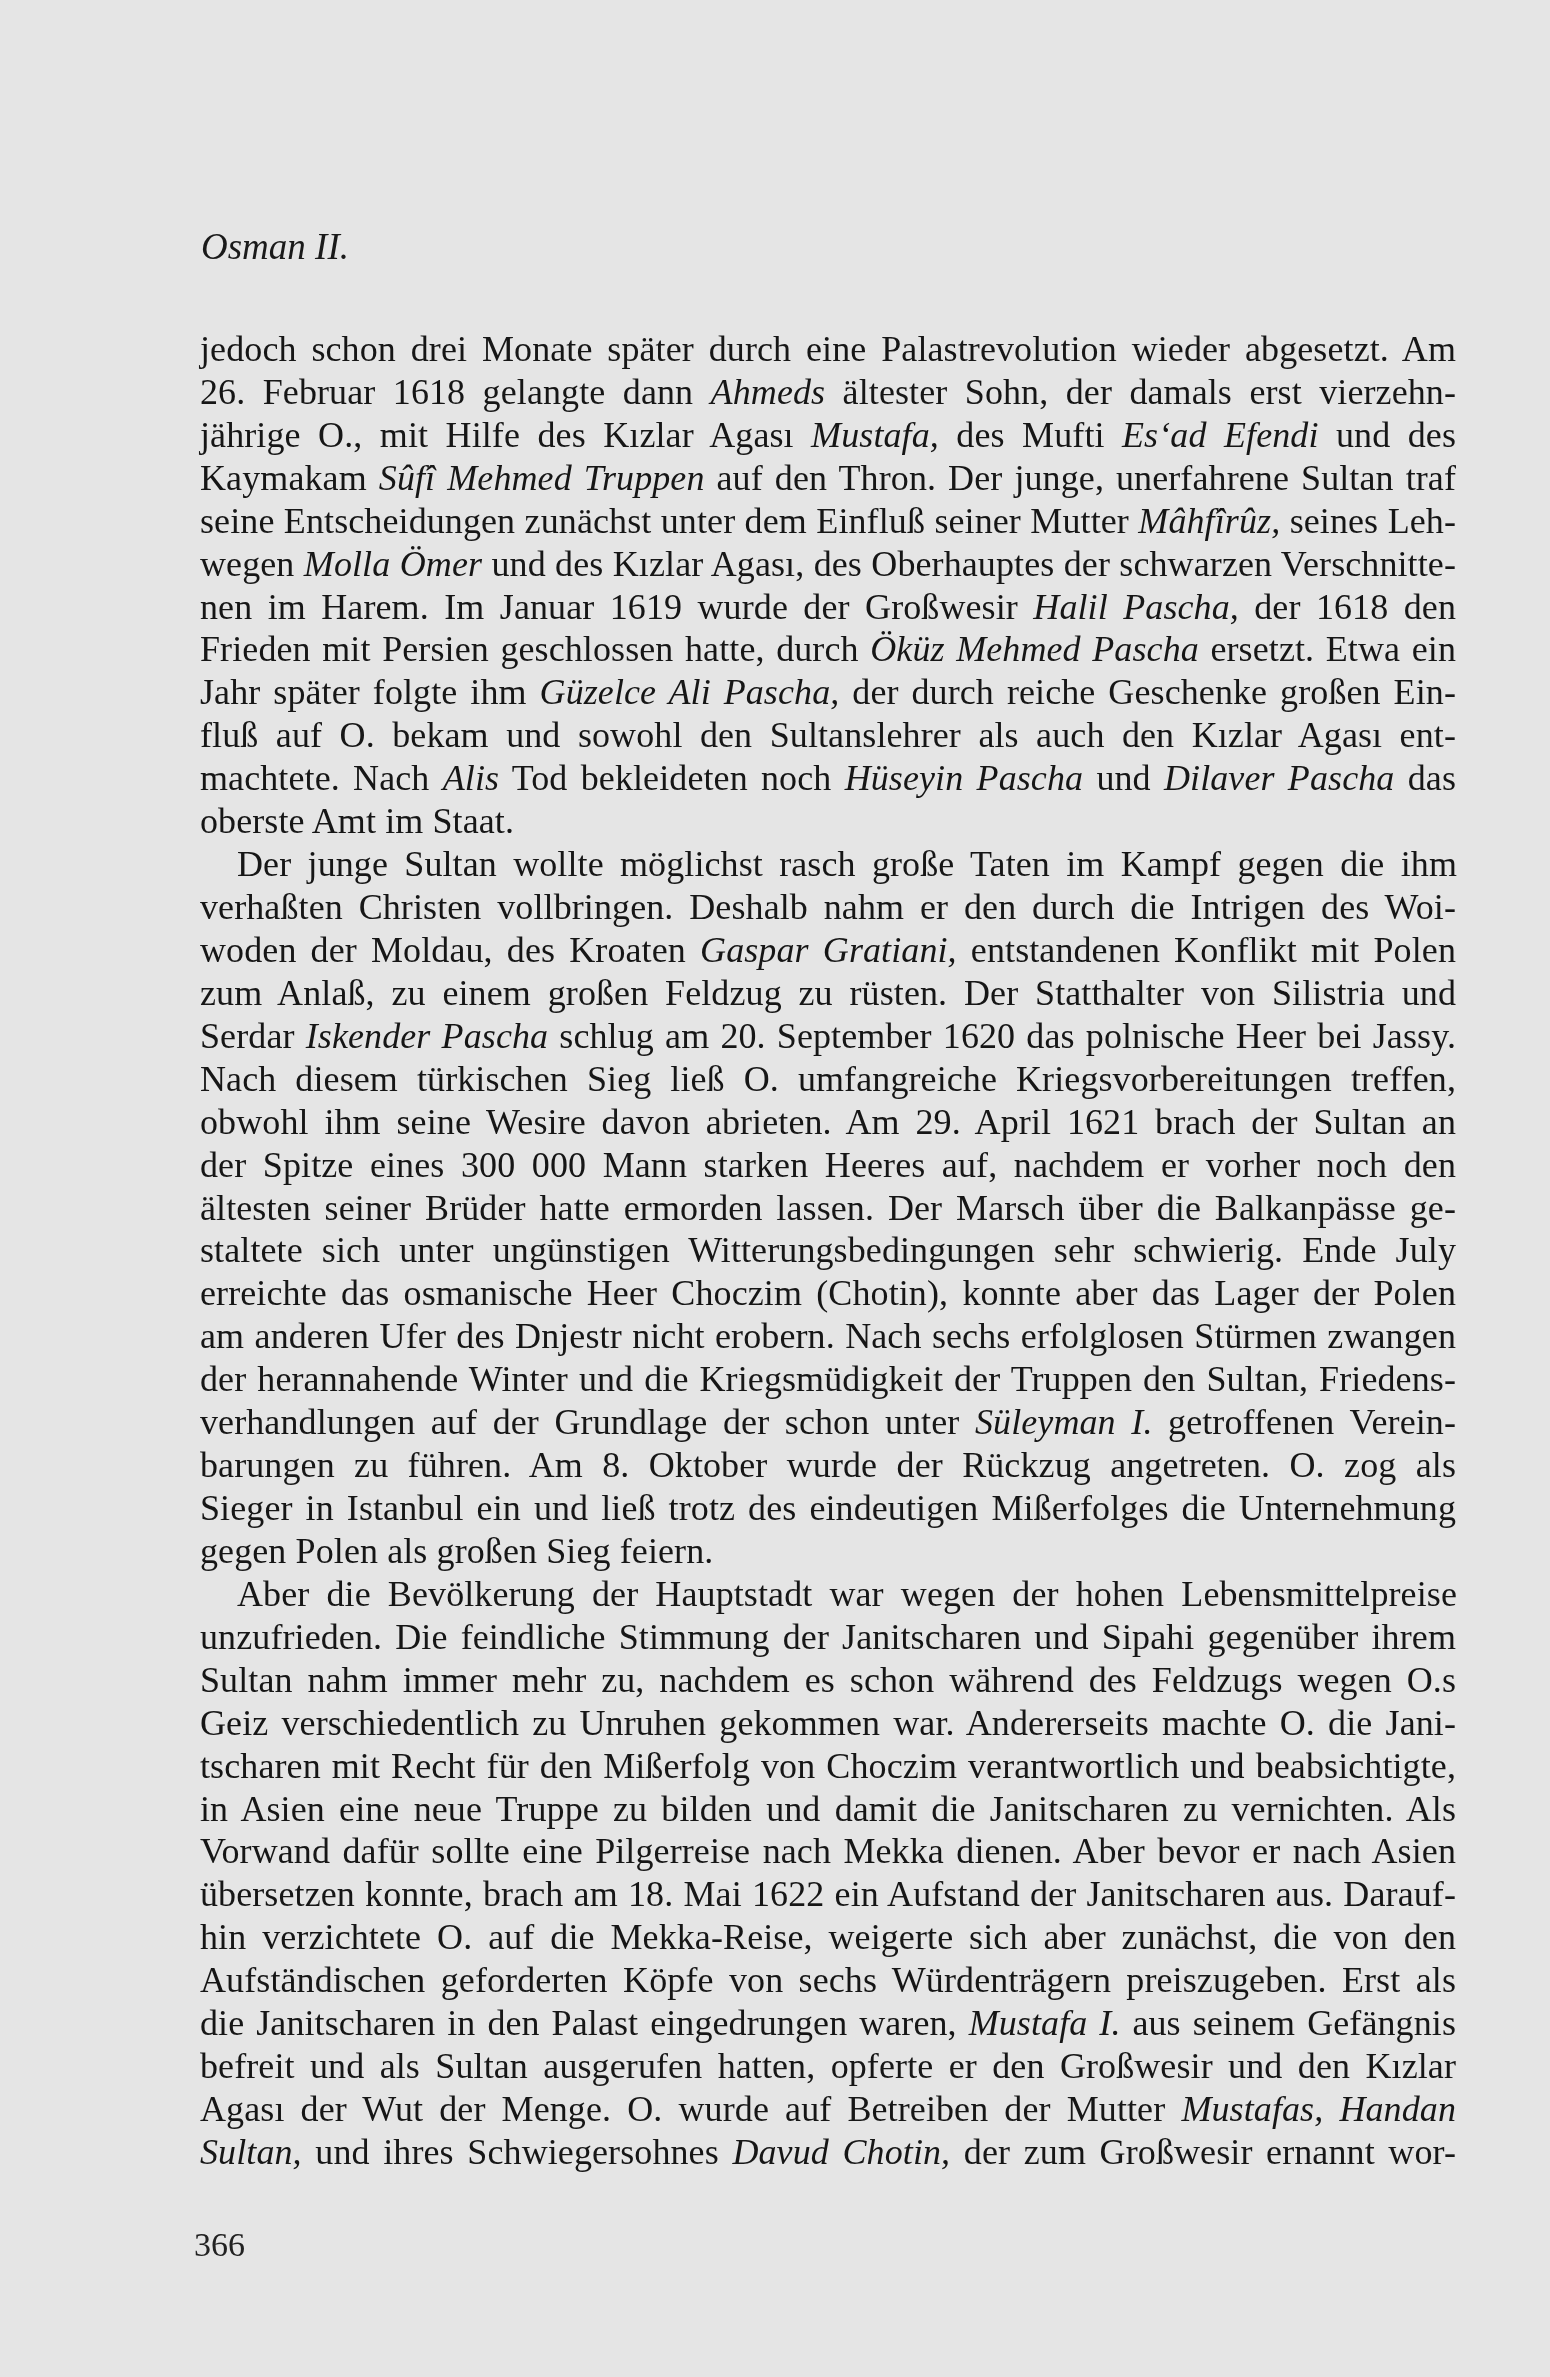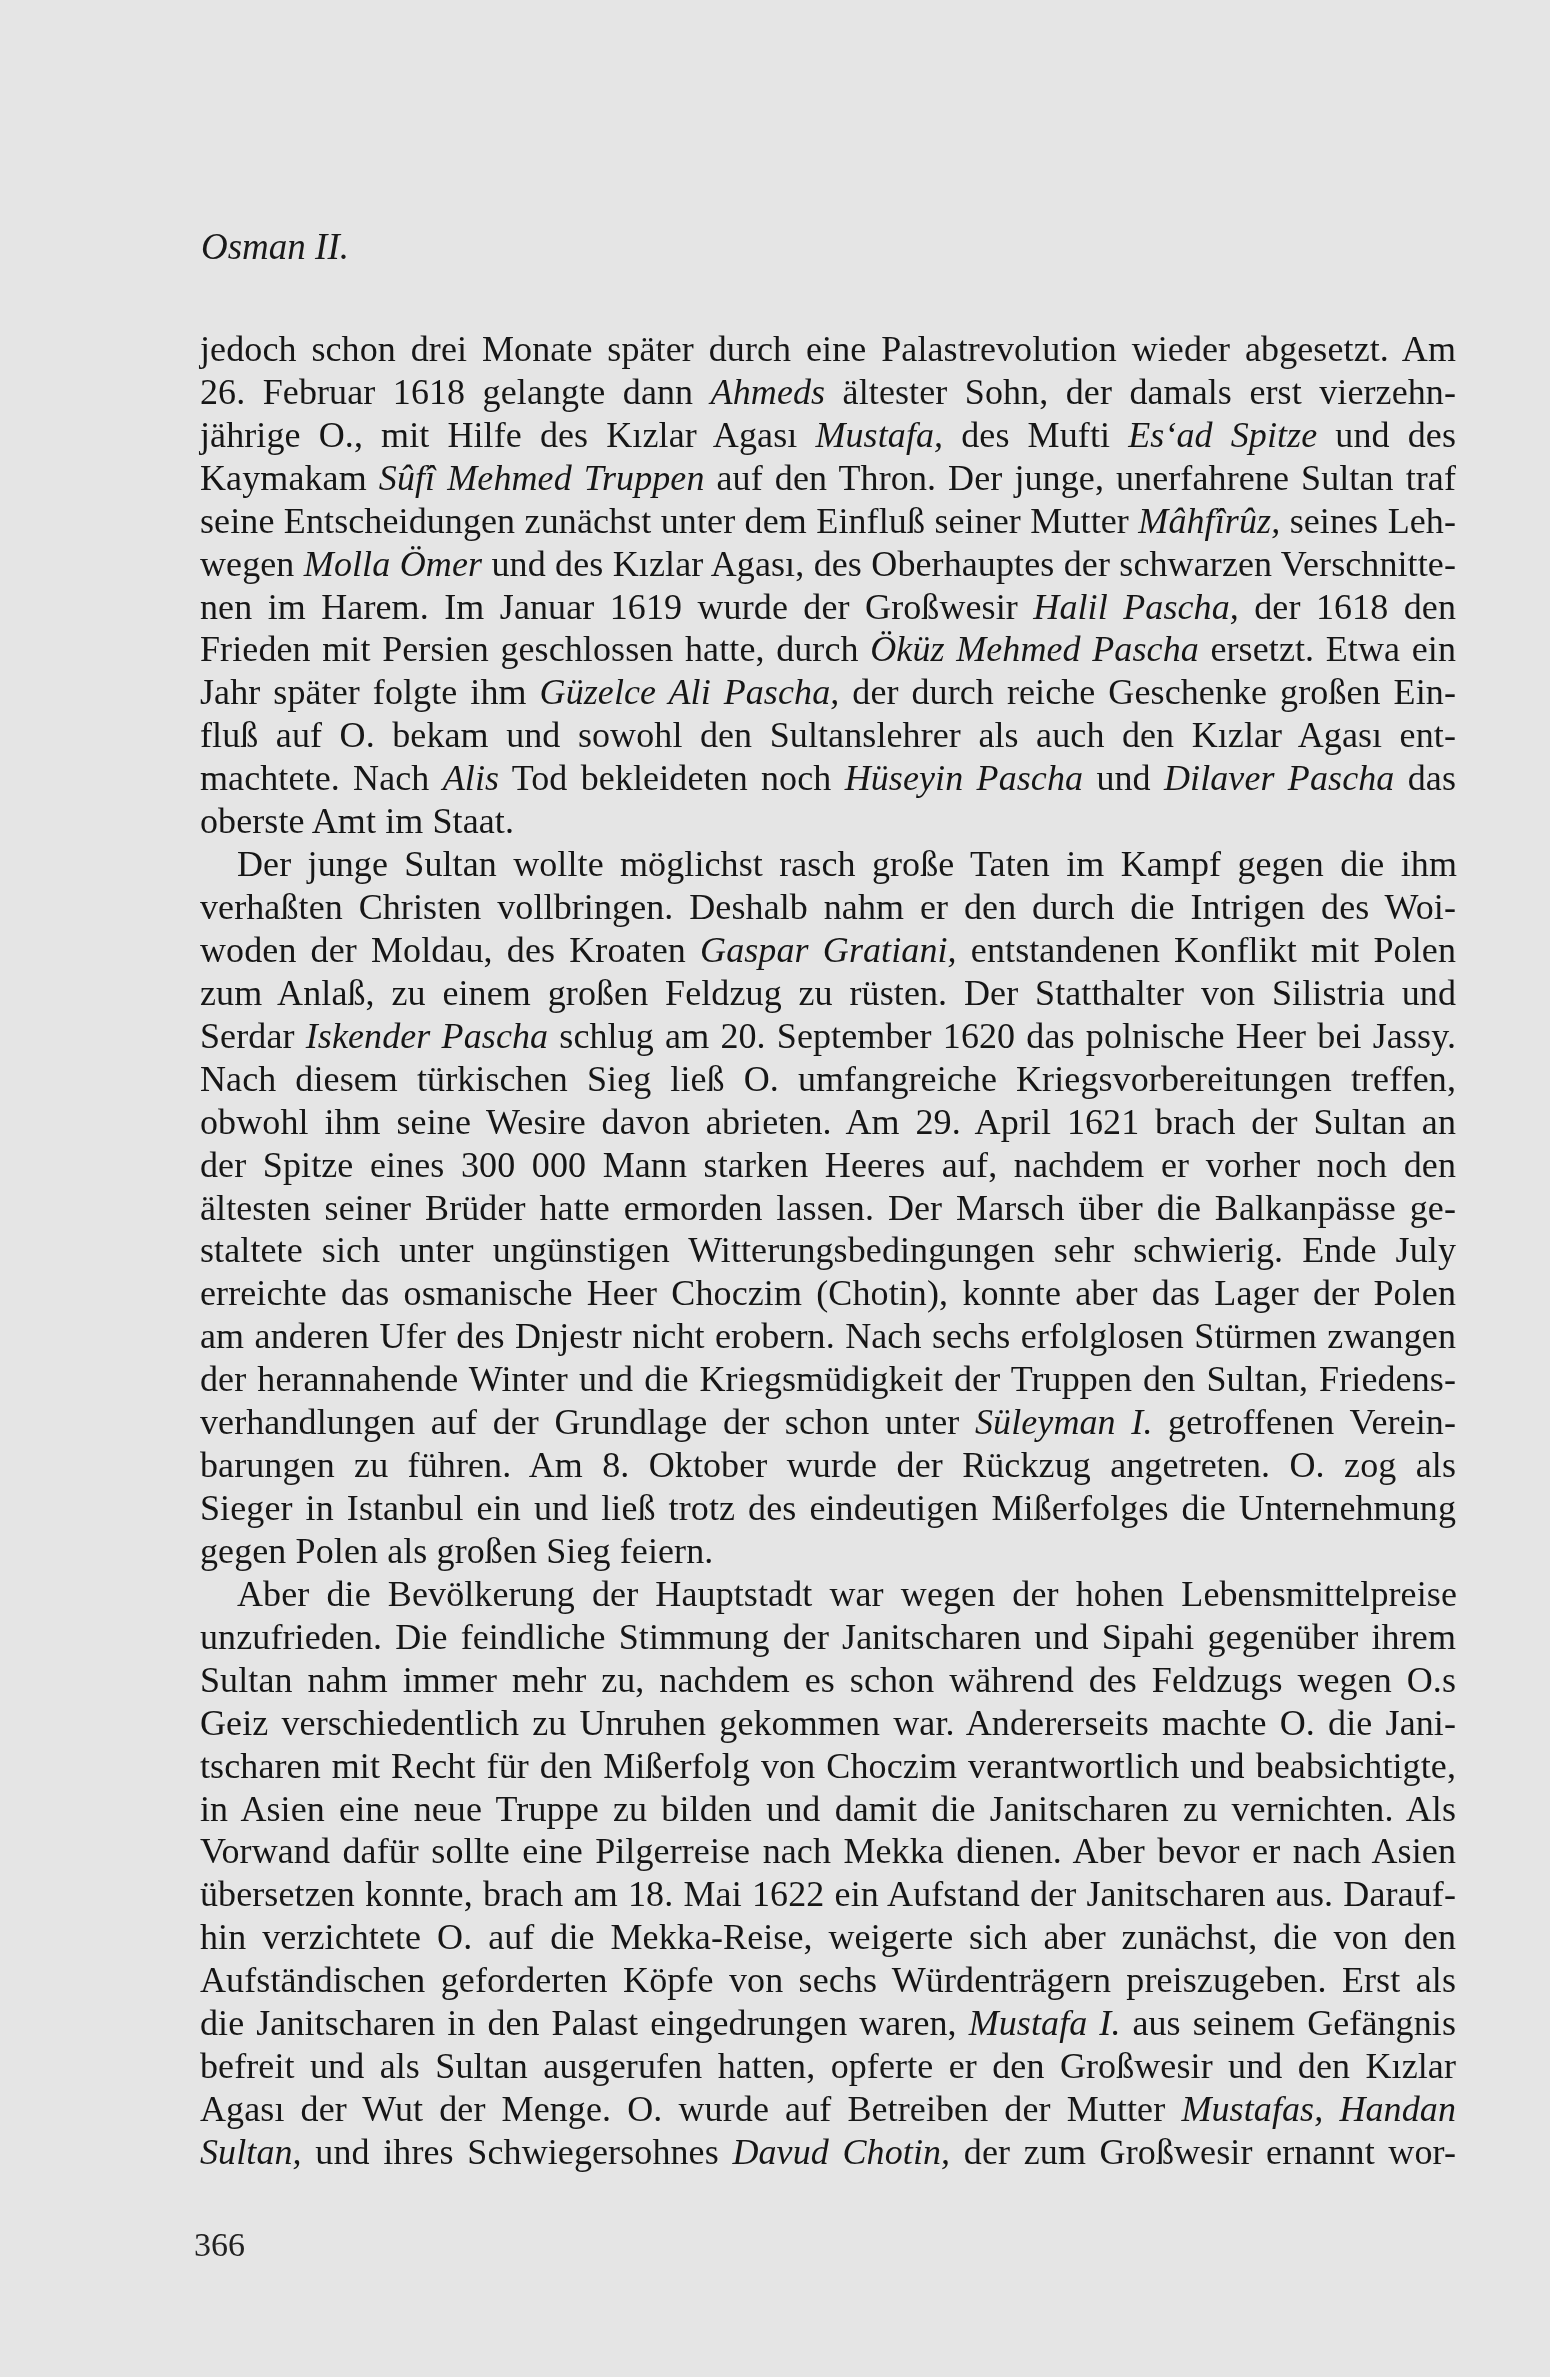--- a/index.html
+++ b/index.html
@@ -28,21 +28,21 @@
   }
 </style>
 </head>
 <body>
 
 <div class="page">
   <div class="running-head">Osman II.</div>
   <div class="body" id="body-text">
       <div class="line" style="top: 0px; white-space: normal; overflow: visible;"><span>jedoch schon drei Monate später durch eine Palastrevolution wieder abgesetzt. Am</span></div>
       <div class="line" style="top: 43px; white-space: normal; overflow: visible;"><span>26. Februar 1618 gelangte dann </span><span class="it">Ahmeds</span><span> ältester Sohn, der damals erst vierzehn-</span></div>
-      <div class="line" style="top: 86px; white-space: normal; overflow: visible;"><span>jährige O., mit Hilfe des Kızlar Agası </span><span class="it">Mustafa,</span><span> des Mufti </span><span class="it">Es‘ad Spitze</span><span> und des</span></div>
+      <div class="line" style="top: 86px; white-space: normal; overflow: visible;"><span>jährige O., mit Hilfe des Kızlar Agası </span><span class="it">Mustafa,</span><span> des Mufti </span><span class="it">Es‘ad Efendi</span><span> und des</span></div>
       <div class="line" style="top: 129px; white-space: normal; overflow: visible;"><span>Kaymakam </span><span class="it">Sûfî Mehmed Truppen</span><span> auf den Thron. Der junge, unerfahrene Sultan traf</span></div>
       <div class="line" style="top: 172px; white-space: normal; overflow: visible;"><span>seine Entscheidungen zunächst unter dem Einfluß seiner Mutter </span><span class="it">Mâhfîrûz,</span><span> seines Leh-</span></div>
       <div class="line" style="top: 215px; white-space: normal; overflow: visible;"><span>wegen </span><span class="it">Molla Ömer</span><span> und des Kızlar Agası, des Oberhauptes der schwarzen Verschnitte-</span></div>
       <div class="line" style="top: 258px; white-space: normal; overflow: visible;"><span>nen im Harem. Im Januar 1619 wurde der Großwesir </span><span class="it">Halil Pascha,</span><span> der 1618 den</span></div>
       <div class="line" style="top: 300px; white-space: normal; overflow: visible;"><span>Frieden mit Persien geschlossen hatte, durch </span><span class="it">Öküz Mehmed Pascha</span><span> ersetzt. Etwa ein</span></div>
       <div class="line" style="top: 343px; white-space: normal; overflow: visible;"><span>Jahr später folgte ihm </span><span class="it">Güzelce Ali Pascha,</span><span> der durch reiche Geschenke großen Ein-</span></div>
       <div class="line" style="top: 386px; white-space: normal; overflow: visible;"><span>fluß auf O. bekam und sowohl den Sultanslehrer als auch den Kızlar Agası ent-</span></div>
       <div class="line" style="top: 429px; white-space: normal; overflow: visible;"><span>machtete. Nach </span><span class="it">Alis</span><span> Tod bekleideten noch </span><span class="it">Hüseyin Pascha</span><span> und </span><span class="it">Dilaver Pascha</span><span> das</span></div>
       <div class="line last" style="top: 472px; white-space: normal; overflow: visible;"><span>oberste Amt im Staat.</span></div>
       <div class="line indent" style="top: 515px; white-space: normal; overflow: visible;"><span>Der junge Sultan wollte möglichst rasch große Taten im Kampf gegen die ihm</span></div>

